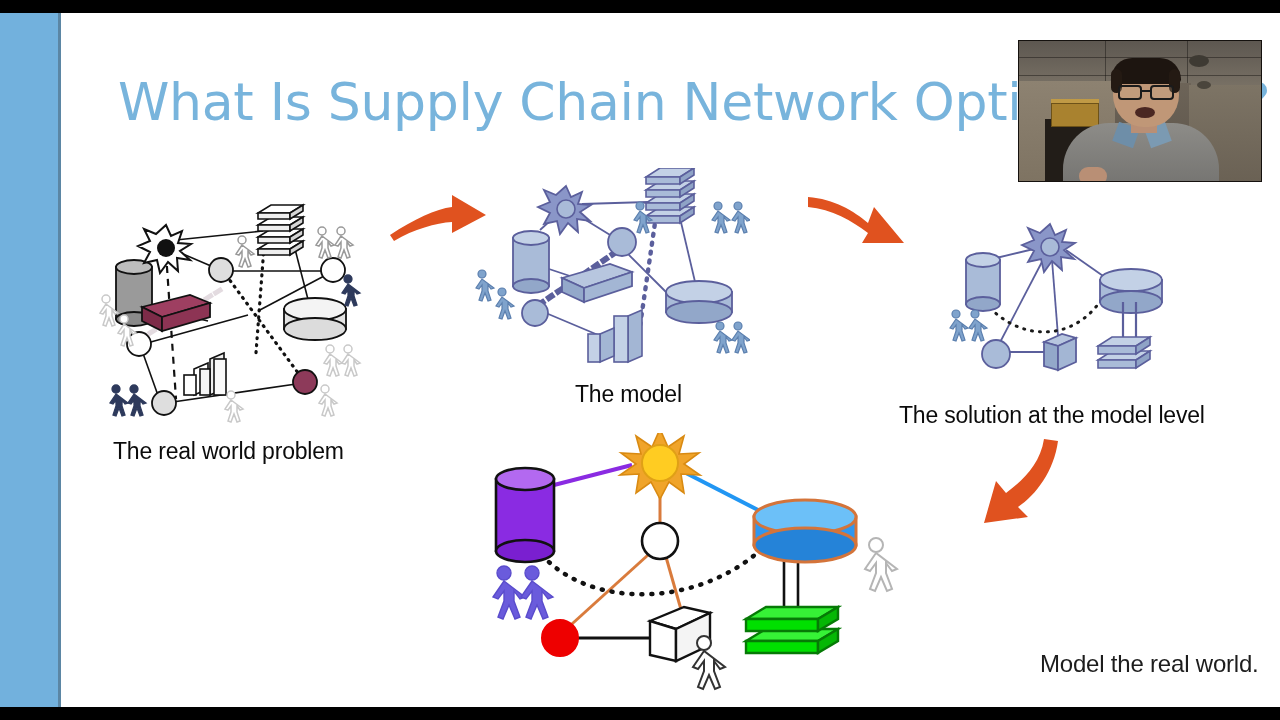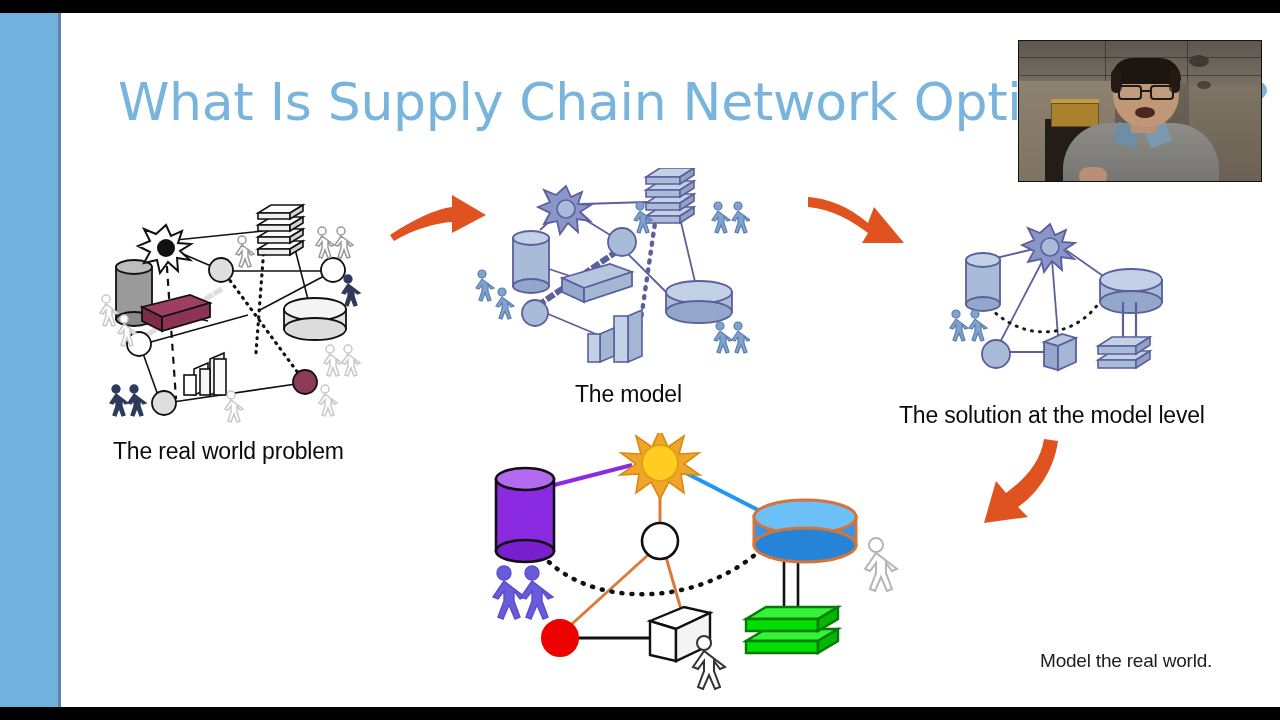--- a/index.html
+++ b/index.html
@@ -112,21 +112,21 @@
     font-size:33px; line-height:1; color:#6c6c6c;
     letter-spacing:0.5px; white-space:nowrap;
   }
   #logo-word .small { font-size:24px; }
   #logo-w {
     color:#e1521f; font-size:44px; position:relative; top:3px;
     font-family:"Liberation Serif", serif;
   }
   #logo-tag {
     font-family:"Liberation Sans", sans-serif;
-    font-size:19px; color:#1d1d1d; margin-top:1px; white-space:nowrap;
+    font-size:24px; color:#1d1d1d; margin-top:1px; white-space:nowrap;
     letter-spacing:-0.2px;
   }
 </style>
 </head>
 <body>
 
 <div id="stage">
 
   <div class="letterbox-top"></div>
 

